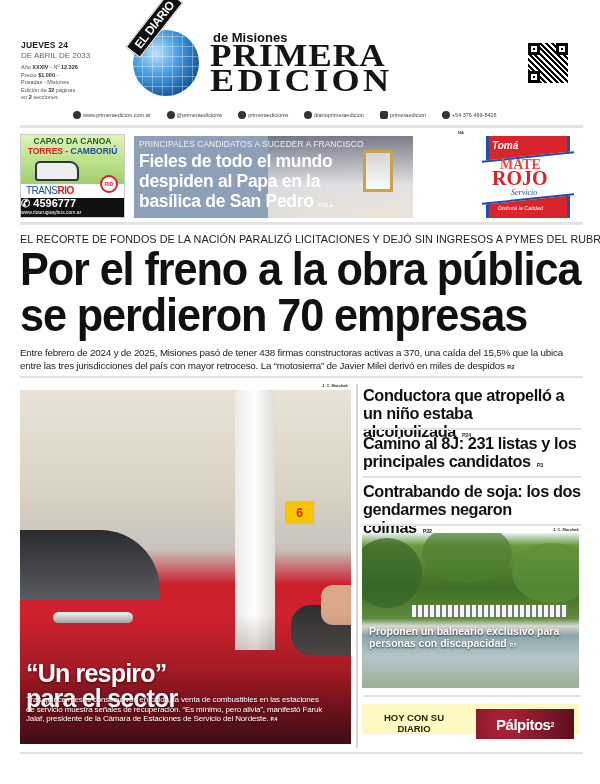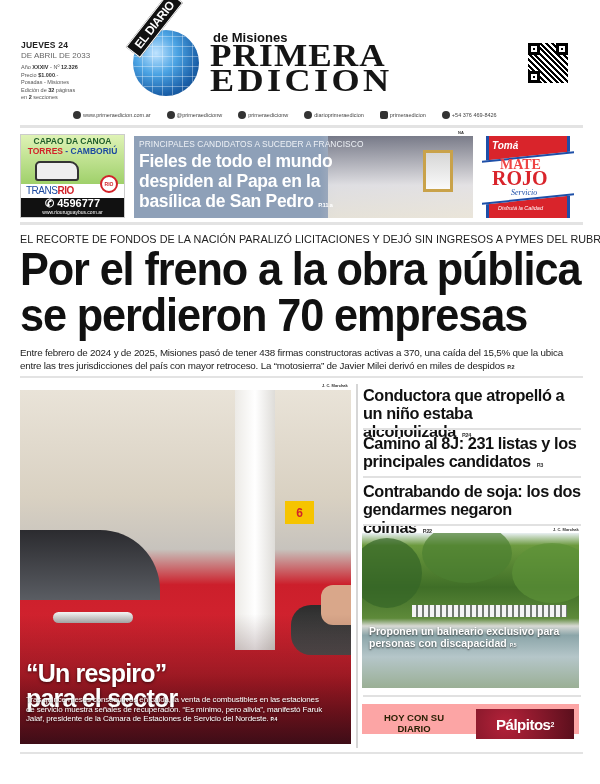--- a/index.html
+++ b/index.html
@@ -41,25 +41,25 @@
 
   
   .ad-transrio { left: 20px; top: 134px; width: 105px; height: 84px; background: linear-gradient(180deg, #dff3b6 0%, #9fd06a 60%, #fff 60%); border: 1px solid #ccc; overflow: hidden; }
   .ad-transrio .t1 { position: absolute; top: 1px; left: 0; right: 0; text-align: center; font-size: 8.5px; font-weight: bold; color: #1f5d2a; }
   .ad-transrio .t2 { position: absolute; top: 11px; left: 0; right: 0; text-align: center; font-size: 8.5px; font-weight: bold; color: #1c4aa0; }
   .ad-transrio .t2 span { color: #d2232a; }
   .ad-transrio .bus { position: absolute; top: 26px; left: 14px; width: 44px; height: 20px; background: #eee; border: 2px solid #333; border-radius: 5px 9px 3px 3px; }
   .ad-transrio .rio { position: absolute; top: 40px; right: 6px; width: 18px; height: 18px; border-radius: 50%; background: #fff; border: 2px solid #d2232a; font-size: 5px; color: #d2232a; font-weight: bold; display: flex; align-items: center; justify-content: center; }
   .ad-transrio .brand { position: absolute; top: 50px; left: 5px; font-size: 10px; color: #1c4aa0; letter-spacing: -0.5px; }
   .ad-transrio .brand span { color: #d2232a; font-weight: bold; }
-  .ad-transrio .phonebar { position: absolute; bottom: 0; left: 0; right: 0; height: 19px; background: #111; color: #fff; text-align: center; }
+  .ad-transrio .phonebar { position: absolute; bottom: 0; left: 0; right: 0; height: 19px; background: #111; color: #fff; }
   .ad-transrio .phone { font-size: 11px; font-weight: bold; line-height: 11px; }
   .ad-transrio .web { font-size: 5px; line-height: 7px; }
 
-  .pope-box { left: 134px; top: 136px; width: 339px; height: 82px; background: linear-gradient(90deg, #8ea0b8 0%, #8ea0b8 55%, #a9b1c0 60%, #c9c9cc 100%); overflow: hidden; }
+  .pope-box { left: 134px; top: 136px; width: 279px; height: 82px; background: linear-gradient(90deg, #8ea0b8 0%, #8ea0b8 55%, #a9b1c0 60%, #c9c9cc 100%); overflow: hidden; }
   .pope-box .photo { position: absolute; right: 0; top: 0; width: 145px; height: 82px; background: linear-gradient(180deg, #6d6f7e 0%, #e8e6e8 60%, #f0eadc 100%); opacity: 0.85; }
   .pope-box .frame { position: absolute; right: 20px; top: 14px; width: 30px; height: 42px; border: 3px solid #c9a24a; background: linear-gradient(#d6d6d6, #fafafa); }
   .pope-box .kicker { position: absolute; left: 5px; top: 3px; font-size: 8.4px; color: #edf0f5; letter-spacing: 0.1px; }
   .pope-box .headline { position: absolute; left: 5px; top: 15px; width: 200px; font-size: 17.5px; font-weight: bold; color: #fff; line-height: 20px; letter-spacing: -0.3px; }
   .pg-ref { font-size: 6px; font-weight: bold; }
   .credit-na { left: 458px; top: 130px; font-size: 4.5px; color: #444; font-weight: bold; }
 
   .ad-mate { left: 478px; top: 136px; width: 100px; height: 82px; background: #fff; }
   .ad-mate .band { position: absolute; left: 8px; top: 0; width: 84px; height: 82px; background: #d9242b; border-left: 3px solid #1e4fa8; border-right: 3px solid #1e4fa8; }
   .ad-mate .white { position: absolute; left: 4px; top: 20px; width: 92px; height: 44px; background: #fff; transform: skewY(-6deg); border-top: 2px solid #1e4fa8; border-bottom: 2px solid #1e4fa8; }
@@ -101,21 +101,21 @@
   .brief .pg-ref { font-size: 5.5px; color: #333; margin-left: 6px; }
   .brief-sep { left: 363px; width: 218px; height: 2px; background: #e1e1e1; }
 
   .photo-falls { left: 362px; top: 533px; width: 217px; height: 155px; overflow: hidden;
     background: linear-gradient(180deg, #e9f0f3 0%, #6c9a3e 8%, #3f6e27 35%, #5e8a3a 55%, #d8d9d4 60%, #8ba5a9 66%, #b5c6c9 80%, #9aaf95 100%); }
   .photo-falls .tree { position: absolute; border-radius: 50%; background: #356526; opacity: 0.7; }
   .photo-falls .waterfall { position: absolute; left: 50px; top: 72px; width: 155px; height: 12px; background: repeating-linear-gradient(90deg, #f4f4f4 0 4px, #727a72 4px 6px); }
   .photo-falls .ov { position: absolute; left: 7px; top: 92px; color: #fff; font-weight: bold; font-size: 10.5px; line-height: 12px; text-shadow: 0 1px 2px rgba(0,0,0,0.7); }
   .photo-falls .ov .pg-ref { font-size: 5px; }
 
-  .promo-palpitos { left: 362px; top: 704px; width: 217px; height: 30px; background: #fca5a5; }
+  .promo-palpitos { left: 362px; top: 704px; width: 217px; height: 30px; background: #fef9c3; }
   .promo-palpitos .lbl { position: absolute; left: 22px; top: 8px; width: 60px; text-align: center; font-weight: bold; font-size: 9.5px; line-height: 11px; color: #2a2105; }
   .promo-palpitos .brand { position: absolute; left: 114px; top: 5px; width: 98px; height: 30px; background: radial-gradient(circle at 30% 50%, #b5223a, #5a0f1c); display: flex; align-items: center; justify-content: center; color: #fff; font-weight: bold; font-size: 15px; letter-spacing: -0.5px; }
   .promo-palpitos .brand sup { font-size: 7px; }
 
   .bottom-rule { left: 20px; top: 752px; width: 563px; height: 2px; background: #e3e3e3; }
 </style>
 </head>
 <body>
 
 <div class="abs date-block">

